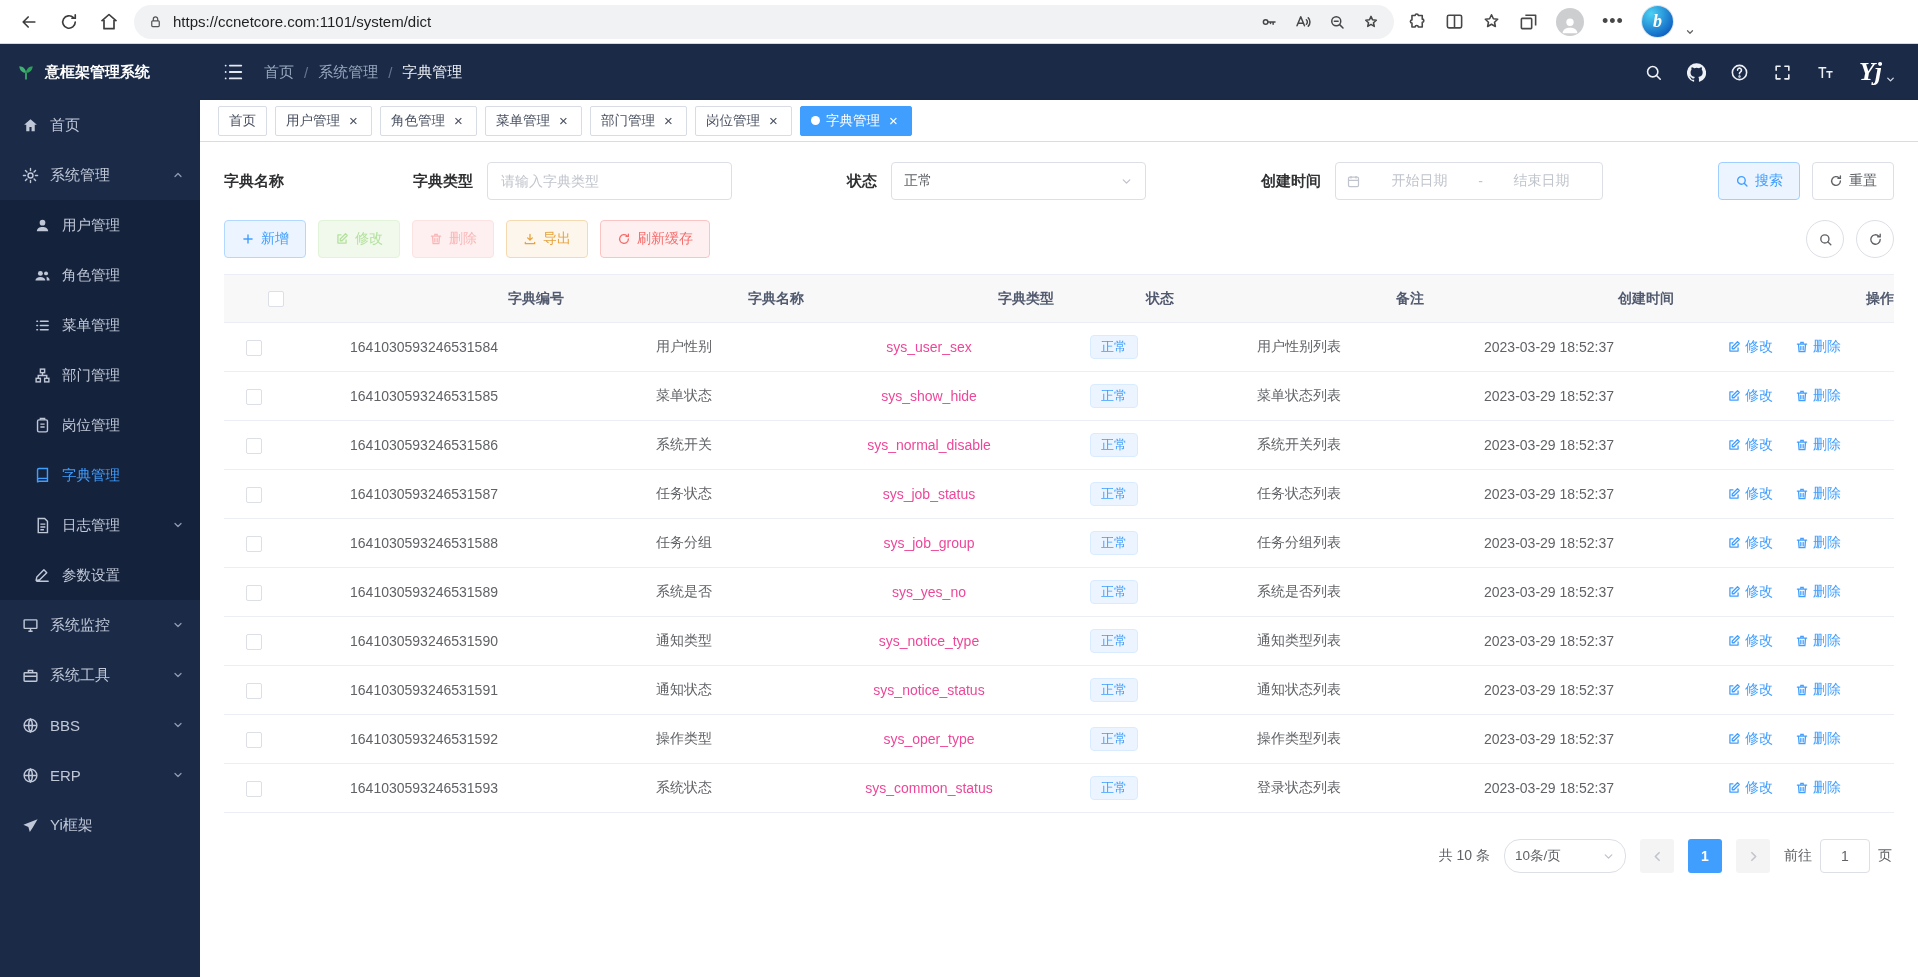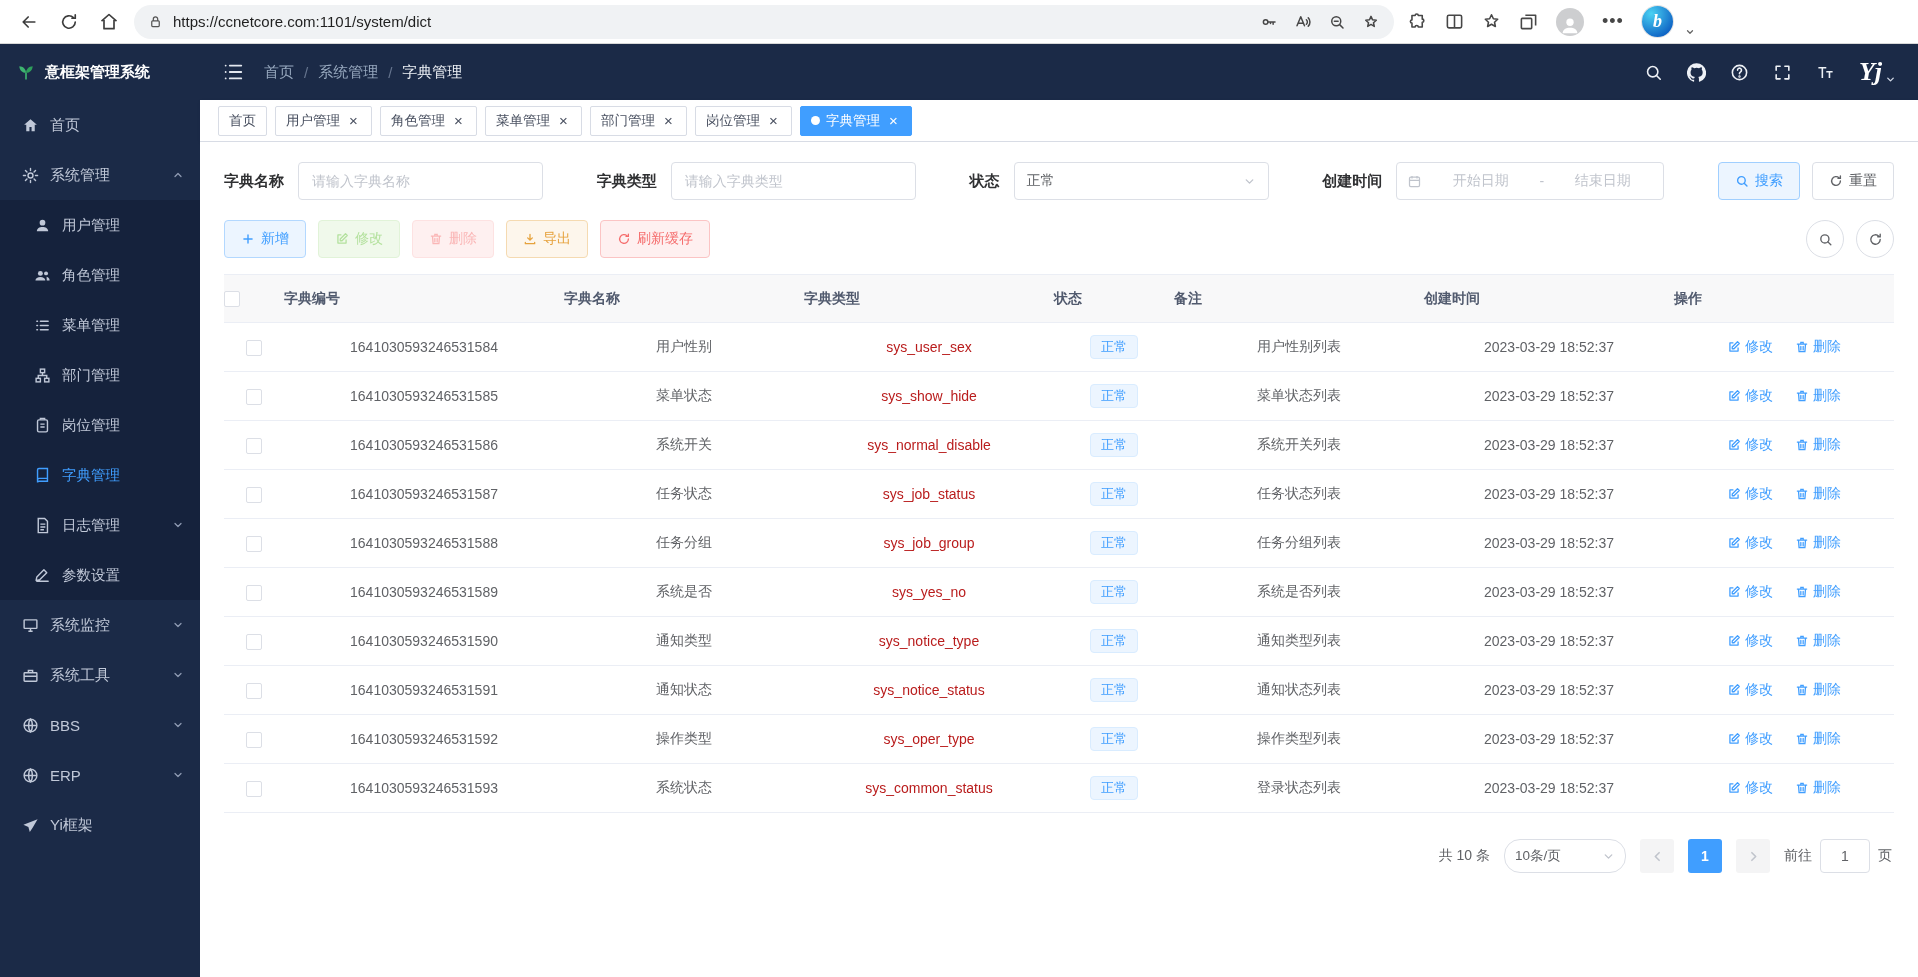--- a/index.html
+++ b/index.html
@@ -85,24 +85,24 @@
   .btn-edit{background:#f0f9eb;border-color:#e1f3d8;color:#b3e19d;cursor:not-allowed}
   .btn-del{background:#fef0f0;border-color:#fde2e2;color:#fab6b6;cursor:not-allowed}
   .btn-export{background:#fdf6ec;border-color:#f5dab1;color:#e6a23c}
   .btn-cache{background:#fef0f0;border-color:#fbc4c4;color:#f56c6c}
   .toolbar-right{margin-left:auto;display:flex;gap:12px}
   .circle-btn{width:38px;height:38px;border:1px solid #dcdfe6;border-radius:50%;display:flex;align-items:center;justify-content:center;color:#606266;cursor:pointer;background:#fff}
   .circle-btn .icon{width:15px;height:15px}
 
   
   table{width:100%;border-collapse:collapse;table-layout:fixed;font-size:14px;color:#606266;border-top:1px solid #ebeef5}
-  thead th{background:#f8f8f9;color:#515a6e;font-weight:bold;height:48px;border-bottom:1px solid #ebeef5;text-align:left}
+  thead th{background:#f8f8f9;color:#515a6e;font-weight:bold;height:48px;border-bottom:1px solid #ebeef5;text-align:right}
   tbody td{height:49px;border-bottom:1px solid #ebeef5;text-align:center;white-space:nowrap;overflow:hidden}
   .checkbox{width:16px;height:16px;border:1px solid #dcdfe6;border-radius:2px;background:#fff;display:inline-block;vertical-align:middle;cursor:pointer}
-  a.link{color:#b91c1c;text-decoration:none;cursor:pointer}
+  a.link{color:#ec4899;text-decoration:none;cursor:pointer}
   .tag-normal{display:inline-block;padding:3px 10px;background:#ecf5ff;border:1px solid #d9ecff;color:#409eff;border-radius:4px;font-size:13px;line-height:1.2}
   .op-link{color:#409eff;display:inline-flex;align-items:center;gap:4px;cursor:pointer;margin:0 9px;font-size:14px}
   .op-link .icon{width:14px;height:14px}
 
   
   .pagination{display:flex;align-items:center;justify-content:flex-end;gap:14px;padding:26px 2px;font-size:14px;color:#606266}
   .page-size{width:122px;height:34px;border:1px solid #dcdfe6;border-radius:16px;display:flex;align-items:center;justify-content:space-between;padding:0 10px;cursor:pointer;color:#606266;font-size:13.5px}
   .pg-btn{width:34px;height:34px;background:#f4f4f5;color:#c0c4cc;border-radius:3px;display:flex;align-items:center;justify-content:center;cursor:pointer}
   .pg-btn .icon{width:13px;height:13px}
   .pg-num{width:34px;height:34px;border-radius:3px;display:flex;align-items:center;justify-content:center;cursor:pointer;font-weight:bold}
@@ -496,21 +496,20 @@
     <span class="tag-label">字典管理</span>
     <span class="tag-close">×</span>
   </span>
       </div>
 
     <div class="content">
 
       <div class="search-row">
         <span class="field">
           <span class="field-label">字典名称</span>
-          <input class="el-input inp-name" placeholder="请输入字典名称" style="">
         </span>
         <span class="field">
           <span class="field-label">字典类型</span>
           <input class="el-input inp-type" placeholder="请输入字典类型" style="">
         </span>
         <span class="field">
           <span class="field-label">状态</span>
           <span class="el-select">
             <span class="sel-value">正常</span>
             <span class="icon caret">

